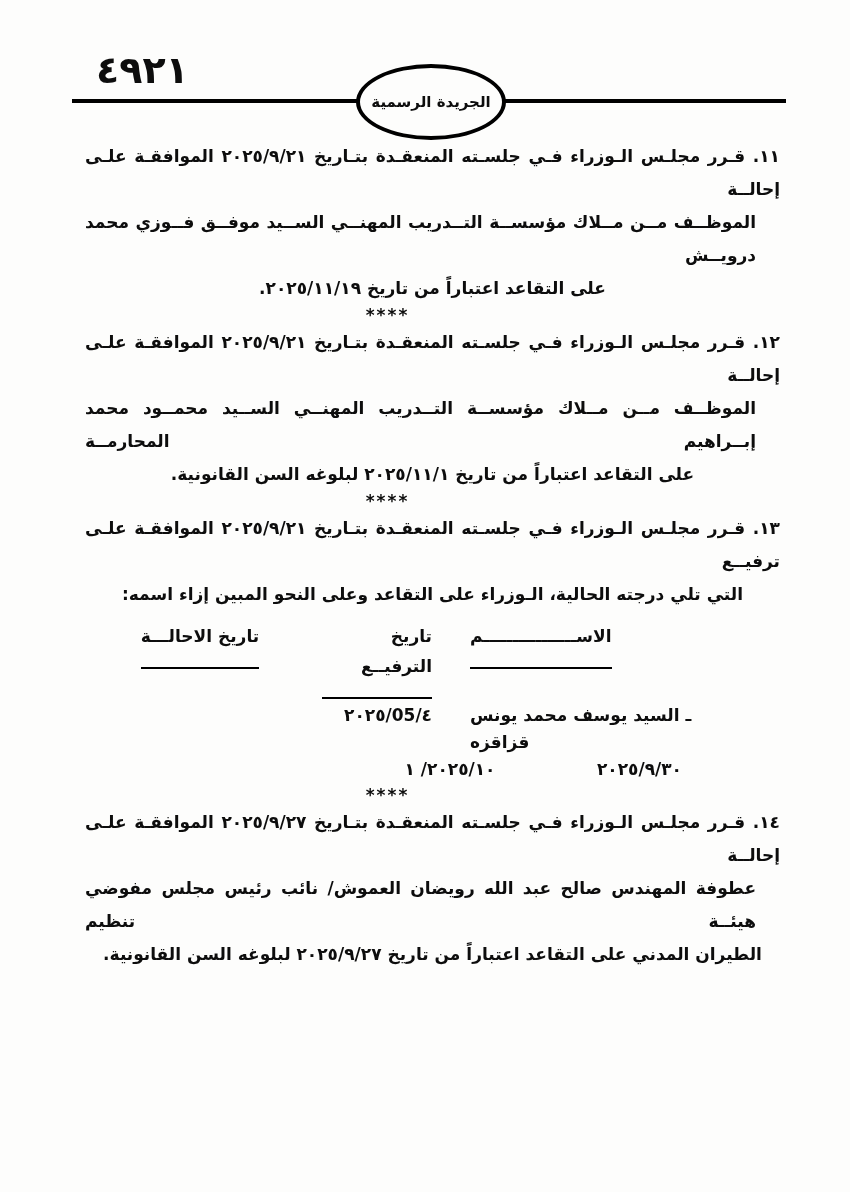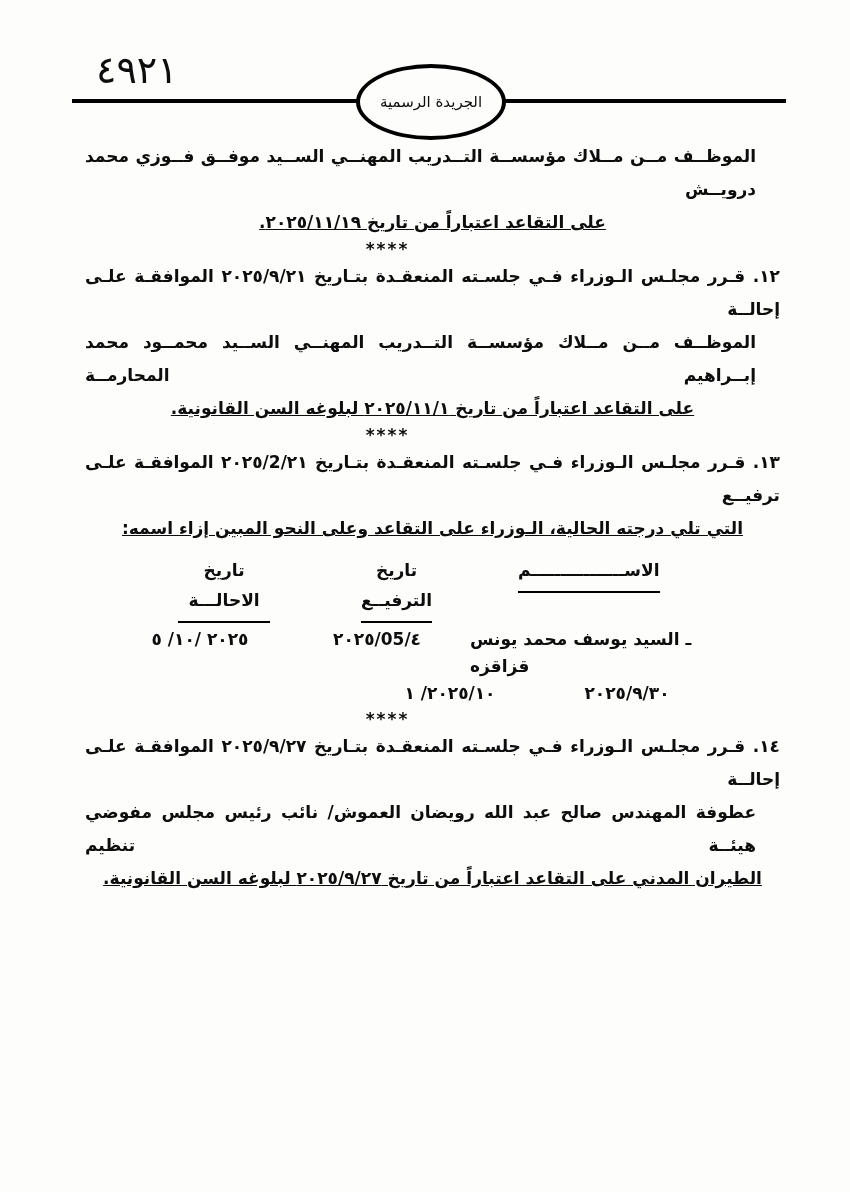--- a/index.html
+++ b/index.html
@@ -7,111 +7,109 @@
     position:relative;
     width:850px;height:1192px;
     background:#fdfdfc;
     font-family:"DejaVu Sans",sans-serif;
     color:#0d0d0d;
     overflow:hidden;
   }
   
   .page-num{
     position:absolute;top:48px;left:96px;
-    font-size:38px;font-weight:400;letter-spacing:3px;
+    font-size:38px;font-weight:700;letter-spacing:3px;
   }
   .rule{
     position:absolute;top:99px;left:72px;width:714px;height:4px;
     background:#000;
   }
   .oval{
     position:absolute;top:64px;left:356px;width:150px;height:76px;
     box-sizing:border-box;
     background:#fdfdfc;border:4px solid #000;border-radius:50%;
     display:flex;align-items:center;justify-content:center;
   }
-  .oval-label{font-size:15px;font-weight:400;direction:rtl;}
+  .oval-label{font-size:15px;font-weight:700;direction:rtl;}
   
   .content{
     position:absolute;top:140px;right:70px;left:85px;
     direction:rtl;
     font-size:17px;font-weight:700;
   }
   .para .line{
     line-height:33px;
     text-align:justify;text-align-last:justify;
     white-space:normal;
   }
   .para .line.cont{padding-right:24px;}
-  .para .line.last{text-align:center;text-align-last:center;padding-right:0;text-decoration:underline;}
+  .para .line.last{text-align:center;text-align-last:center;padding-right:0;}
   .sep{
     line-height:21px;text-align:center;text-align-last:center;
     font-size:17px;font-weight:700;letter-spacing:2px;
     transform:translateX(-45px);
   }
   
   .table{margin-top:10px;margin-bottom:2px;padding-right:60px;}
   .t-row{display:flex;line-height:27px;}
   .t-head{line-height:30px;margin-bottom:3px;}
   .cell{flex:none;}
   .cell.name{width:250px;text-align:left;}
-  .cell.promo{width:110px;margin-right:38px;text-align:center;}
+  .cell.promo{width:110px;margin-right:38px;}
   .cell.refer{width:140px;margin-right:52px;text-align:center;}
-  .hdr{display:inline-block;border-bottom:2.5px solid #000;padding-bottom:6px;margin-left:48px;}
+  .hdr{display:inline-block;border-bottom:2.5px solid #000;padding-bottom:16px;}
 </style>
 </head>
 <body>
 
 <div class="page">
 
   <div class="page-num">٤٩٢١</div>
   <div class="rule"></div>
   <div class="oval">
     <span class="oval-label">الجريدة الرسمية</span>
   </div>
 
   <div class="content">
 
     <div class="para">
+      <div class="line">١١. قـرر مجلـس الـوزراء فـي جلسـته المنعقـدة بتـاريخ ٢٠٢٥/٩/٢١ الموافقـة علـى إحالــة</div>
       <div class="line cont">الموظــف مــن مــلاك مؤسســة التــدريب المهنــي الســيد موفــق فــوزي محمد درويــش</div>
       <div class="line last">على التقاعد اعتباراً من تاريخ ٢٠٢٥/١١/١٩.</div>
     </div>
     <div class="sep">****</div>
 
     <div class="para">
       <div class="line">١٢. قـرر مجلـس الـوزراء فـي جلسـته المنعقـدة بتـاريخ ٢٠٢٥/٩/٢١ الموافقـة علـى إحالــة</div>
       <div class="line cont">الموظــف مــن مــلاك مؤسســة التــدريب المهنــي الســيد محمــود محمد إبــراهيم المحارمــة</div>
       <div class="line last">على التقاعد اعتباراً من تاريخ ٢٠٢٥/١١/١ لبلوغه السن القانونية.</div>
     </div>
     <div class="sep">****</div>
 
     <div class="para">
-      <div class="line">١٣. قـرر مجلـس الـوزراء فـي جلسـته المنعقـدة بتـاريخ ٢٠٢٥/2/٢١ الموافقـة علـى ترفيــع</div>
+      <div class="line">١٣. قـرر مجلـس الـوزراء فـي جلسـته المنعقـدة بتـاريخ ٢٠٢٥/٩/٢١ الموافقـة علـى ترفيــع</div>
       <div class="line last">التي تلي درجته الحالية، الـوزراء على التقاعد وعلى النحو المبين إزاء اسمه:</div>
     </div>
 
     <div class="table">
       <div class="t-row t-head">
         <div class="cell name">
           <span class="hdr">الاســــــــــــــــم</span>
         </div>
         <div class="cell promo">
           <span class="hdr">تاريخ الترفيــع</span>
         </div>
         <div class="cell refer">
           <span class="hdr">تاريخ الاحالـــة</span>
         </div>
       </div>
       <div class="t-row">
         <div class="cell name">ـ السيد يوسف محمد يونس قزاقزه</div>
         <div class="cell promo">
           <span dir="ltr">٢٠٢٥/05/٤</span>
-        </div>
-        <div class="cell refer">
-          <span dir="ltr">٢٠٢٥ /١٠/ ٥</span>
         </div>
       </div>
       <div class="t-row">
         <div class="cell promo">
           <span dir="ltr">٢٠٢٥/٩/٣٠</span>
         </div>
         <div class="cell refer">
           <span dir="ltr">٢٠٢٥/١٠/ ١</span>
         </div>
       </div>

